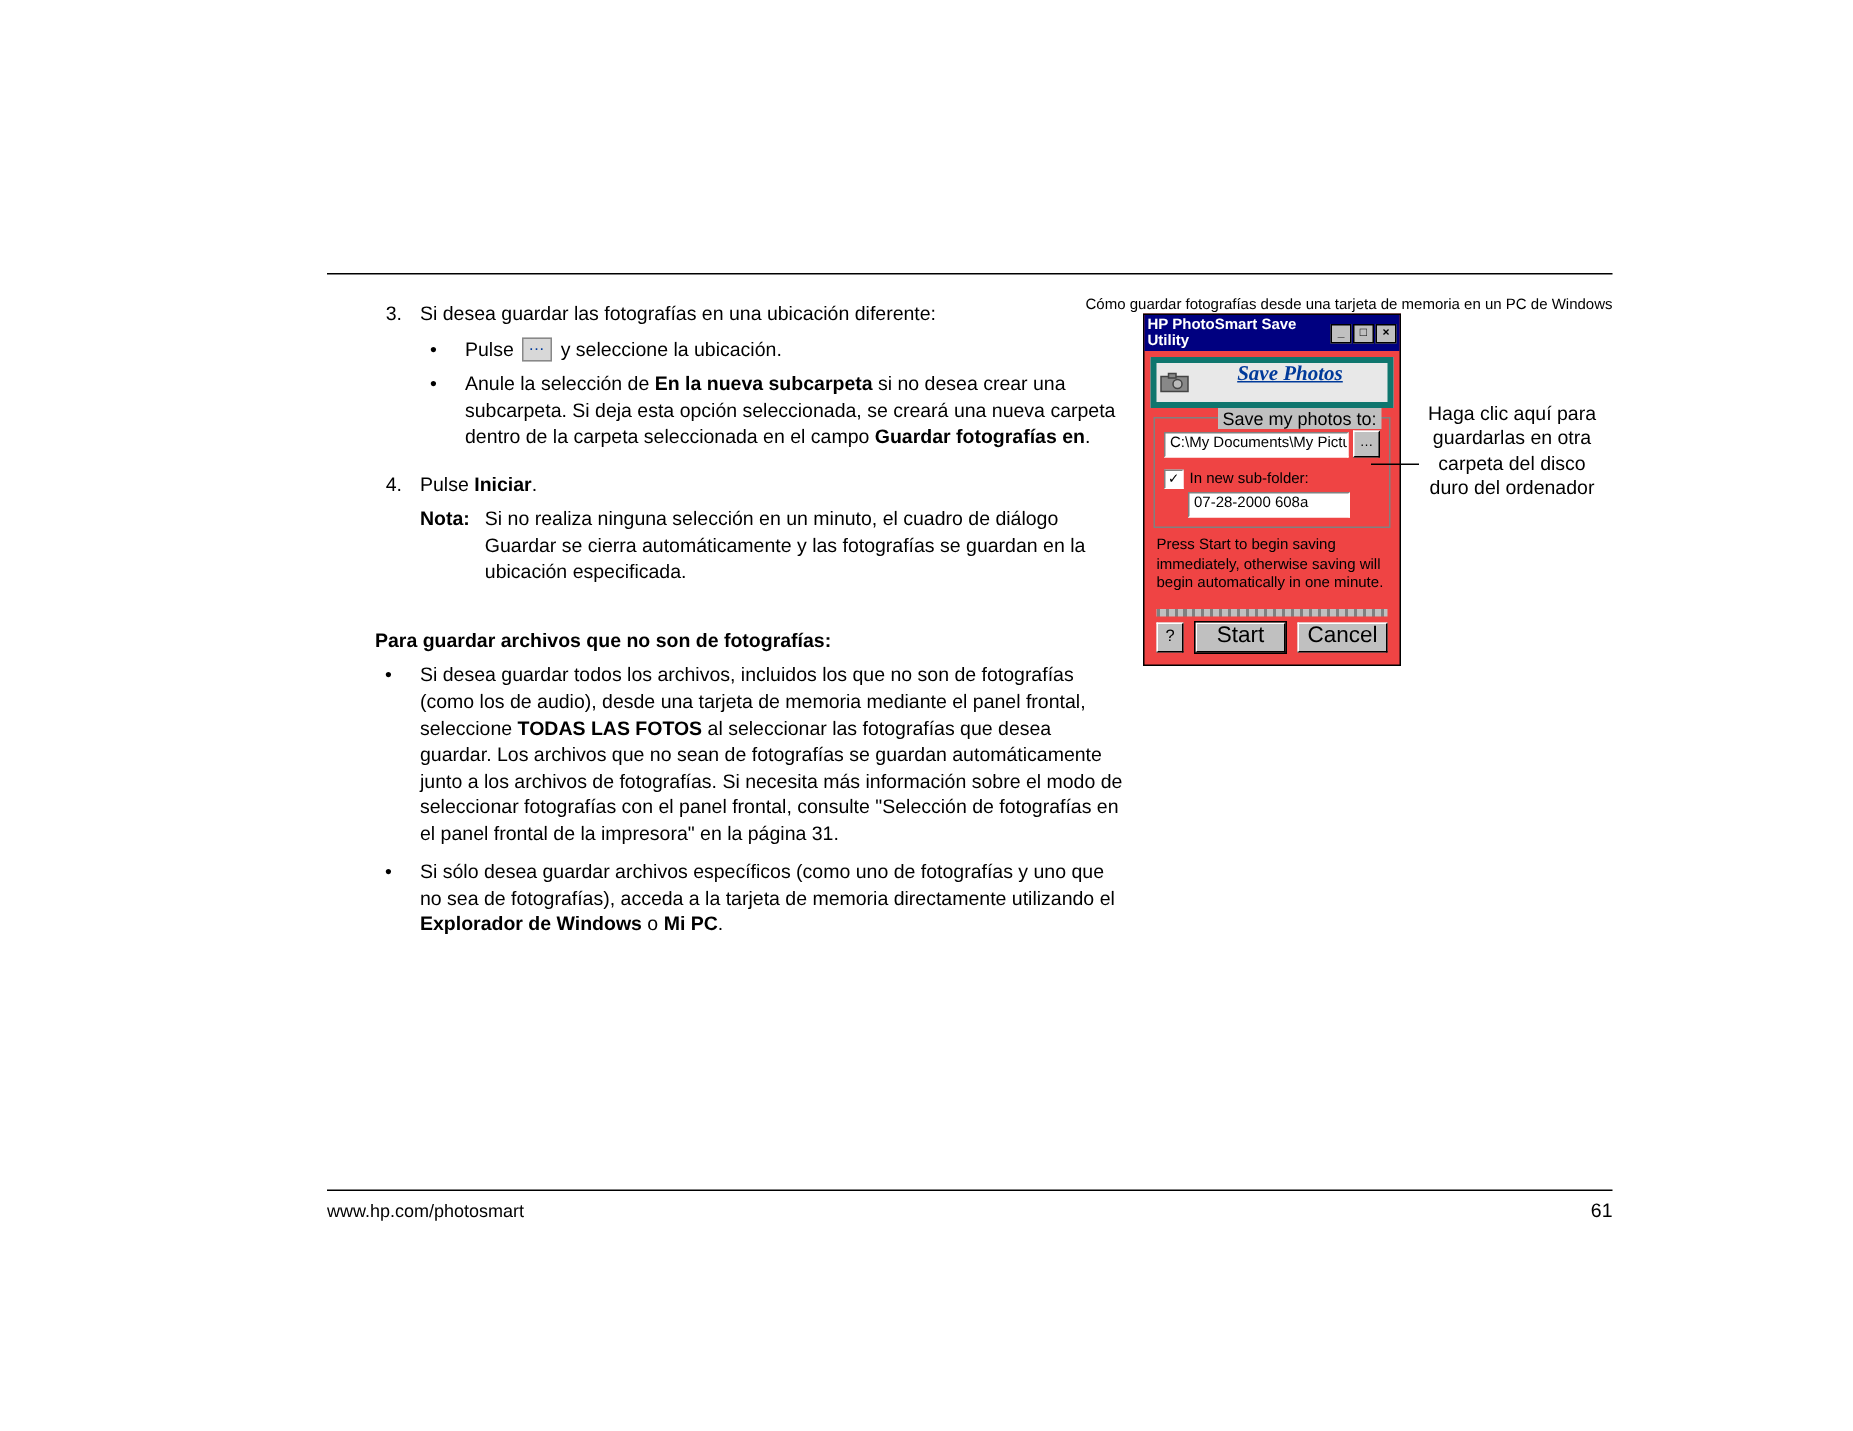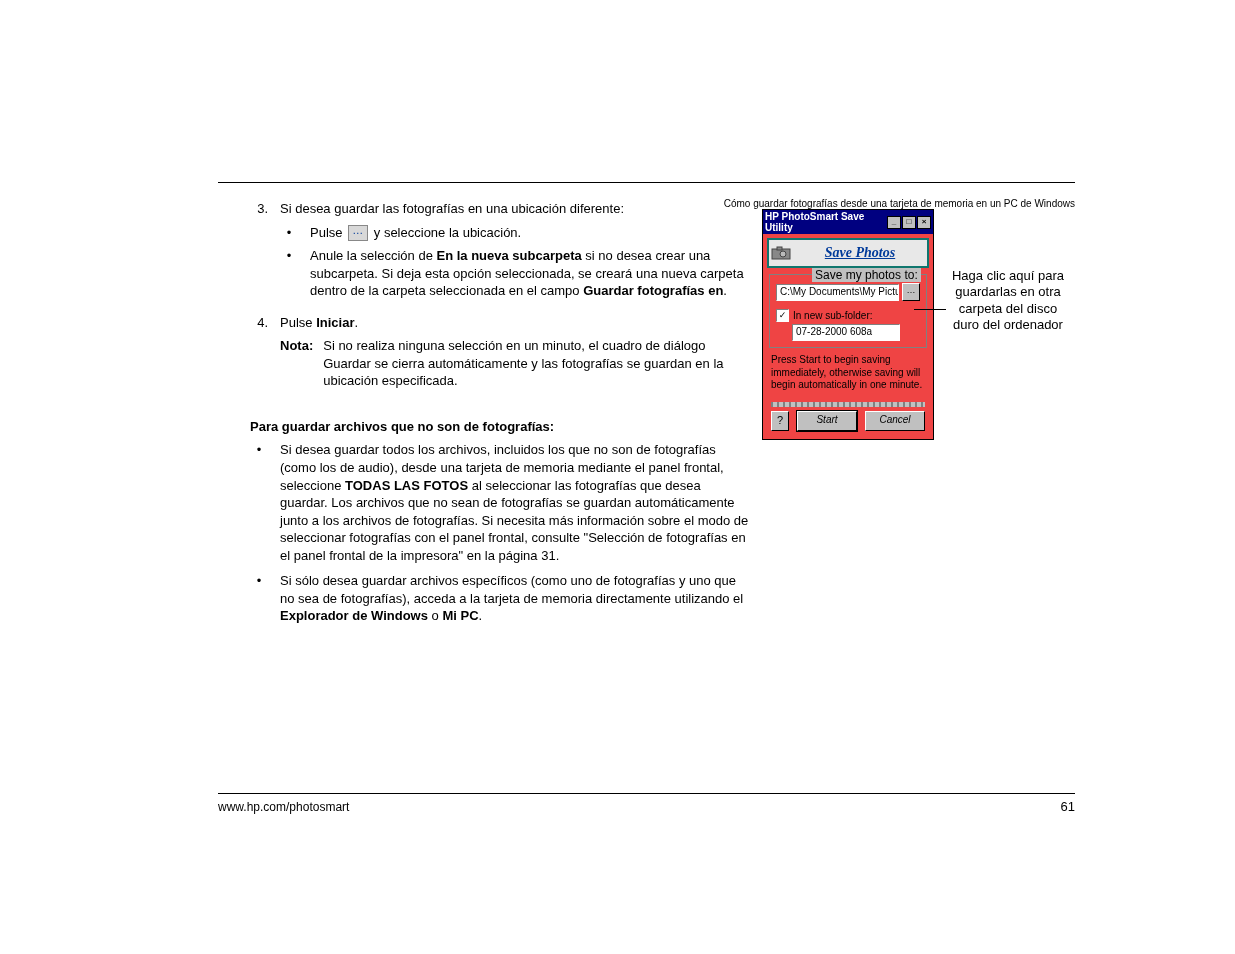--- a/index.html
+++ b/index.html
@@ -153,24 +153,23 @@
     background: #c0c0c0;
     border: 1px solid #000;
     margin-left: 1px;
     font-size: 8px;
     line-height: 9px;
     text-align: center;
     color: #000;
   }
   .banner {
     margin: 4px 4px 6px 4px;
-    border: 2px solid #0f766e;
+    border: 4px solid #0f766e;
     height: 26px;
     display: flex;
-    align-items: center;
     background: #e8e8e8;
   }
   .banner-icon {
     width: 24px;
     height: 100%;
     display: flex;
     align-items: center;
     justify-content: center;
     color: #006;
   }
@@ -285,23 +284,22 @@
   }
   .stdbtn {
     flex: 1;
     height: 18px;
     background: #c0c0c0;
     border-top: 1px solid #fff;
     border-left: 1px solid #fff;
     border-right: 1px solid #000;
     border-bottom: 1px solid #000;
     text-align: center;
-    font-size: 10px;
+    font-size: 15px;
     line-height: 16px;
-    font-style: italic;
   }
   .stdbtn.default {
     outline: 1px solid #000;
   }
   .progress-dots {
     height: 5px;
     margin: 0 8px 4px 8px;
     background-image: repeating-linear-gradient(90deg, #808080 0 2px, #c0c0c0 2px 6px);
   }
 

